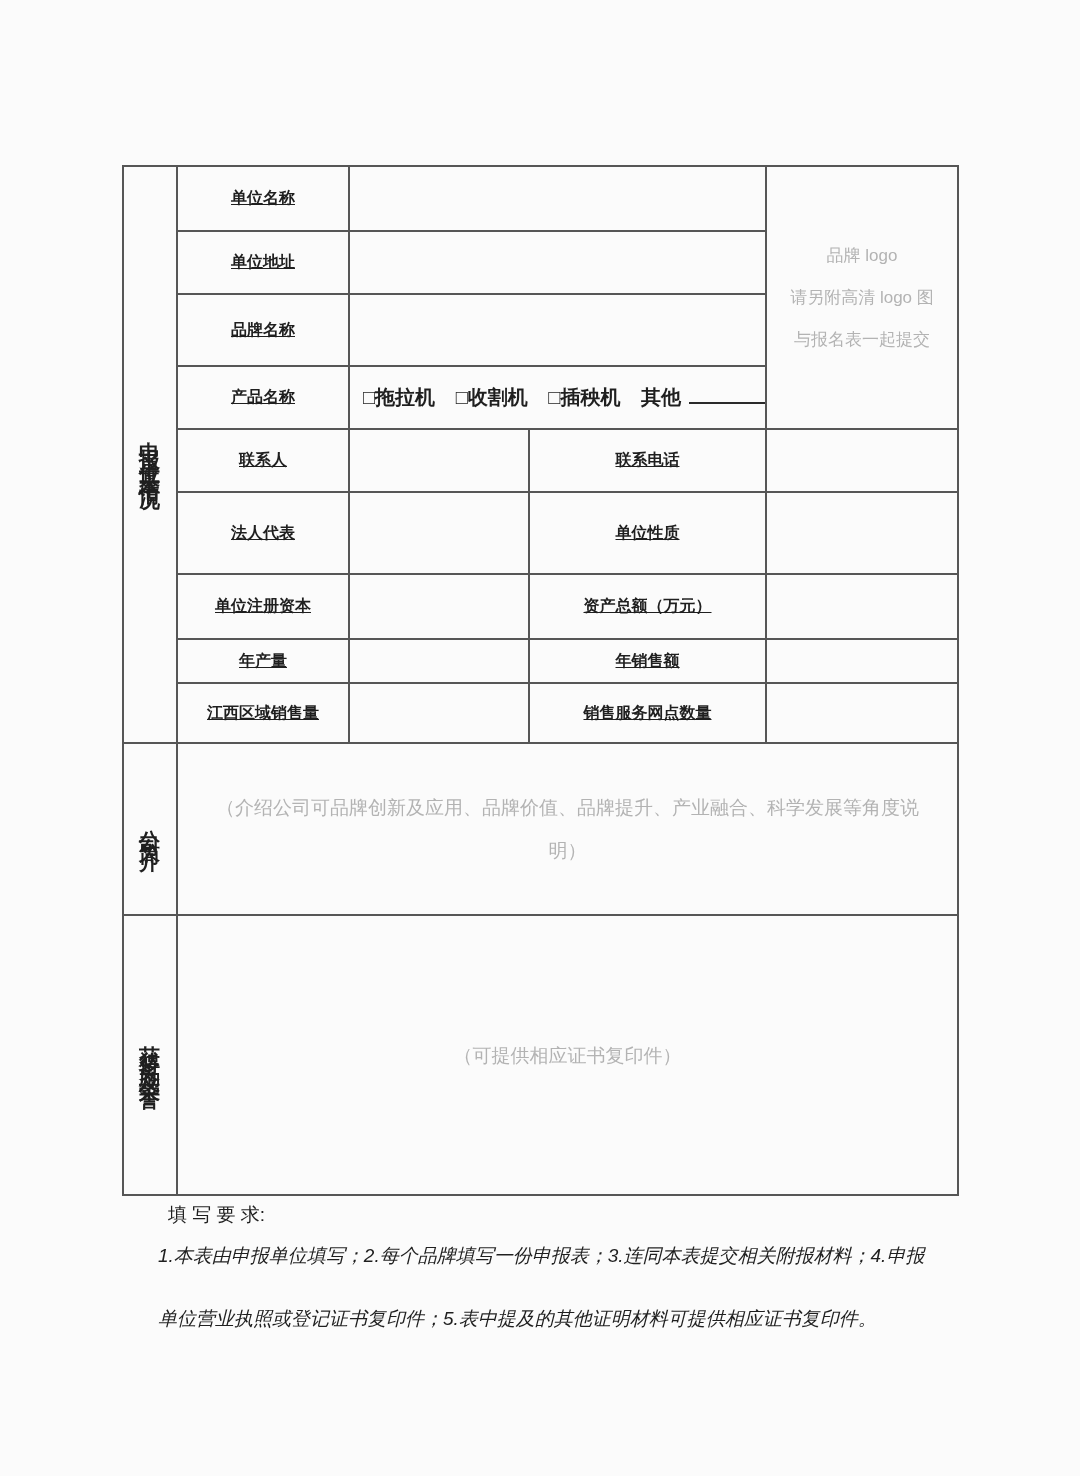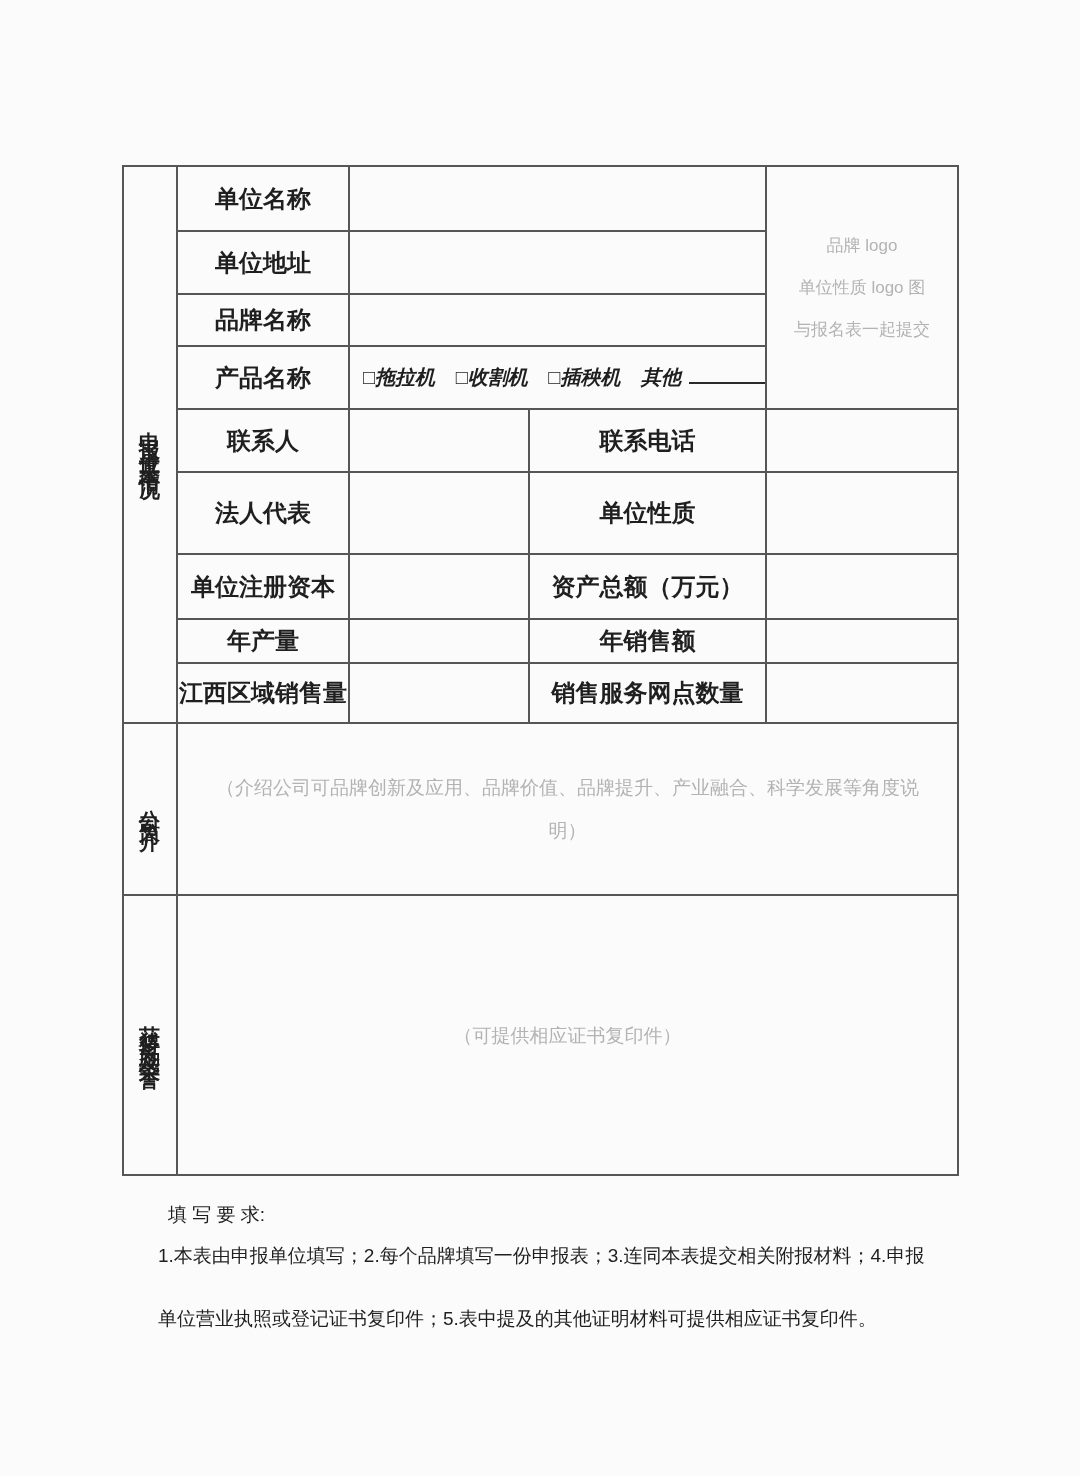--- a/index.html
+++ b/index.html
@@ -23,22 +23,23 @@
     table-layout: fixed;
   }
   .form-table td {
     border: 2px solid #565656;
     padding: 0;
     vertical-align: middle;
     overflow: hidden;
   }
   td.cell-label {
     font-weight: bold;
-    font-size: 24px;
-    text-align: center;
+    font-size: 16px;
+    text-align: center;
+    text-decoration: underline;
   }
   td.cell-vhead {
     text-align: center;
   }
   .vtext {
     writing-mode: vertical-rl;
     text-orientation: upright;
     font-weight: bold;
     font-size: 21px;
     letter-spacing: 7px;
@@ -48,21 +49,20 @@
   }
   td.cell-fill {
     background: transparent;
   }
   td.cell-options {
     font-weight: bold;
     font-size: 20px;
     padding-left: 13px;
     text-align: center;
     white-space: nowrap;
-    font-style: italic;
   }
   .opt {
     margin-right: 15px;
   }
   .other-label {
     margin-right: 2px;
   }
   .other-blank {
     display: inline-block;
     width: 78px;
@@ -93,20 +93,21 @@
     color: #1f1f1f;
     margin-top: 12px;
   }
   .notes-body {
     position: absolute;
     left: 158px;
     top: 1224px;
     width: 800px;
     font-size: 19px;
     color: #1f1f1f;
+    font-style: italic;
   }
   .notes-body div {
     line-height: 63px;
     white-space: nowrap;
   }
 </style>
 </head>
 <body>
 
 <table class="form-table">
@@ -120,31 +121,31 @@
 
   <tbody>
       <tr style="height:65px">
     <td class="cell-vhead" rowspan="9">
       <span class="vtext">申报单位基本情况</span>
     </td>
     <td class="cell-label">单位名称</td>
     <td class="cell-fill" colspan="2"></td>
     <td class="cell-logo" rowspan="4">
       <div class="logo-line">品牌 logo</div>
-      <div class="logo-line">单位性质 logo 图</div>
+      <div class="logo-line">请另附高清 logo 图</div>
       <div class="logo-line">与报名表一起提交</div>
     </td>
   </tr>
 
   <tr style="height:63px">
     <td class="cell-label">单位地址</td>
     <td class="cell-fill" colspan="2"></td>
   </tr>
 
-  <tr style="height:52px">
+  <tr style="height:72px">
     <td class="cell-label">品牌名称</td>
     <td class="cell-fill" colspan="2"></td>
   </tr>
 
   <tr style="height:63px">
     <td class="cell-label">产品名称</td>
     <td class="cell-options" colspan="2">
       <span class="opt">□拖拉机</span>
       <span class="opt">□收割机</span>
       <span class="opt">□插秧机</span>

